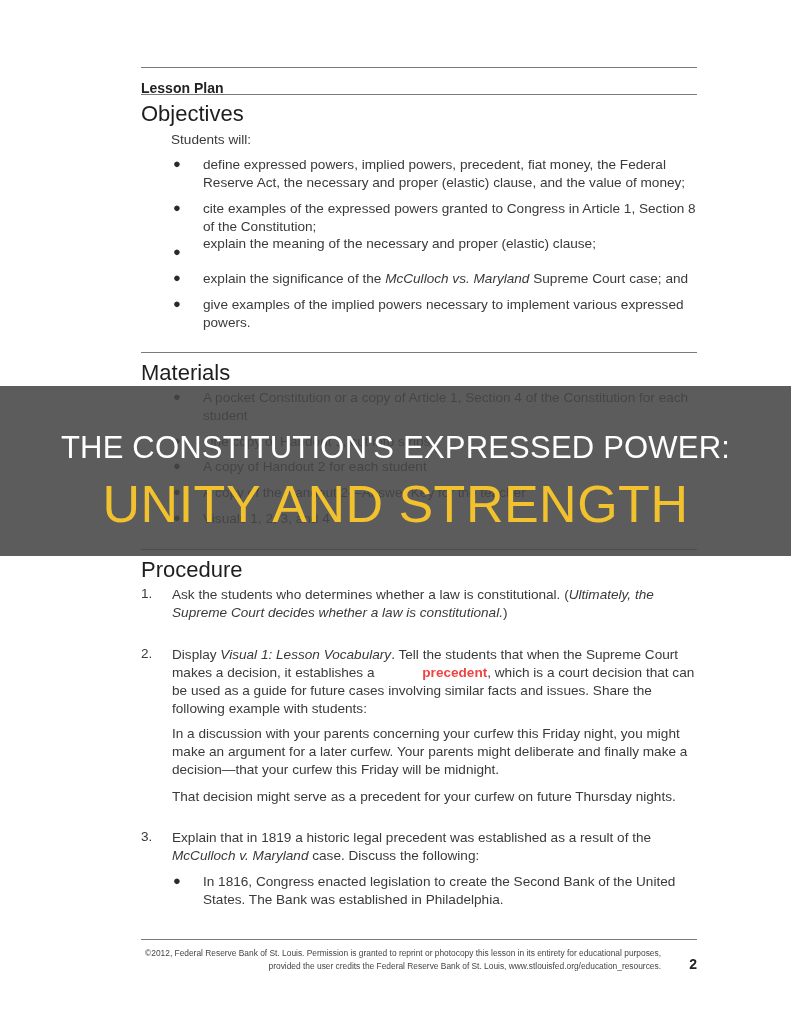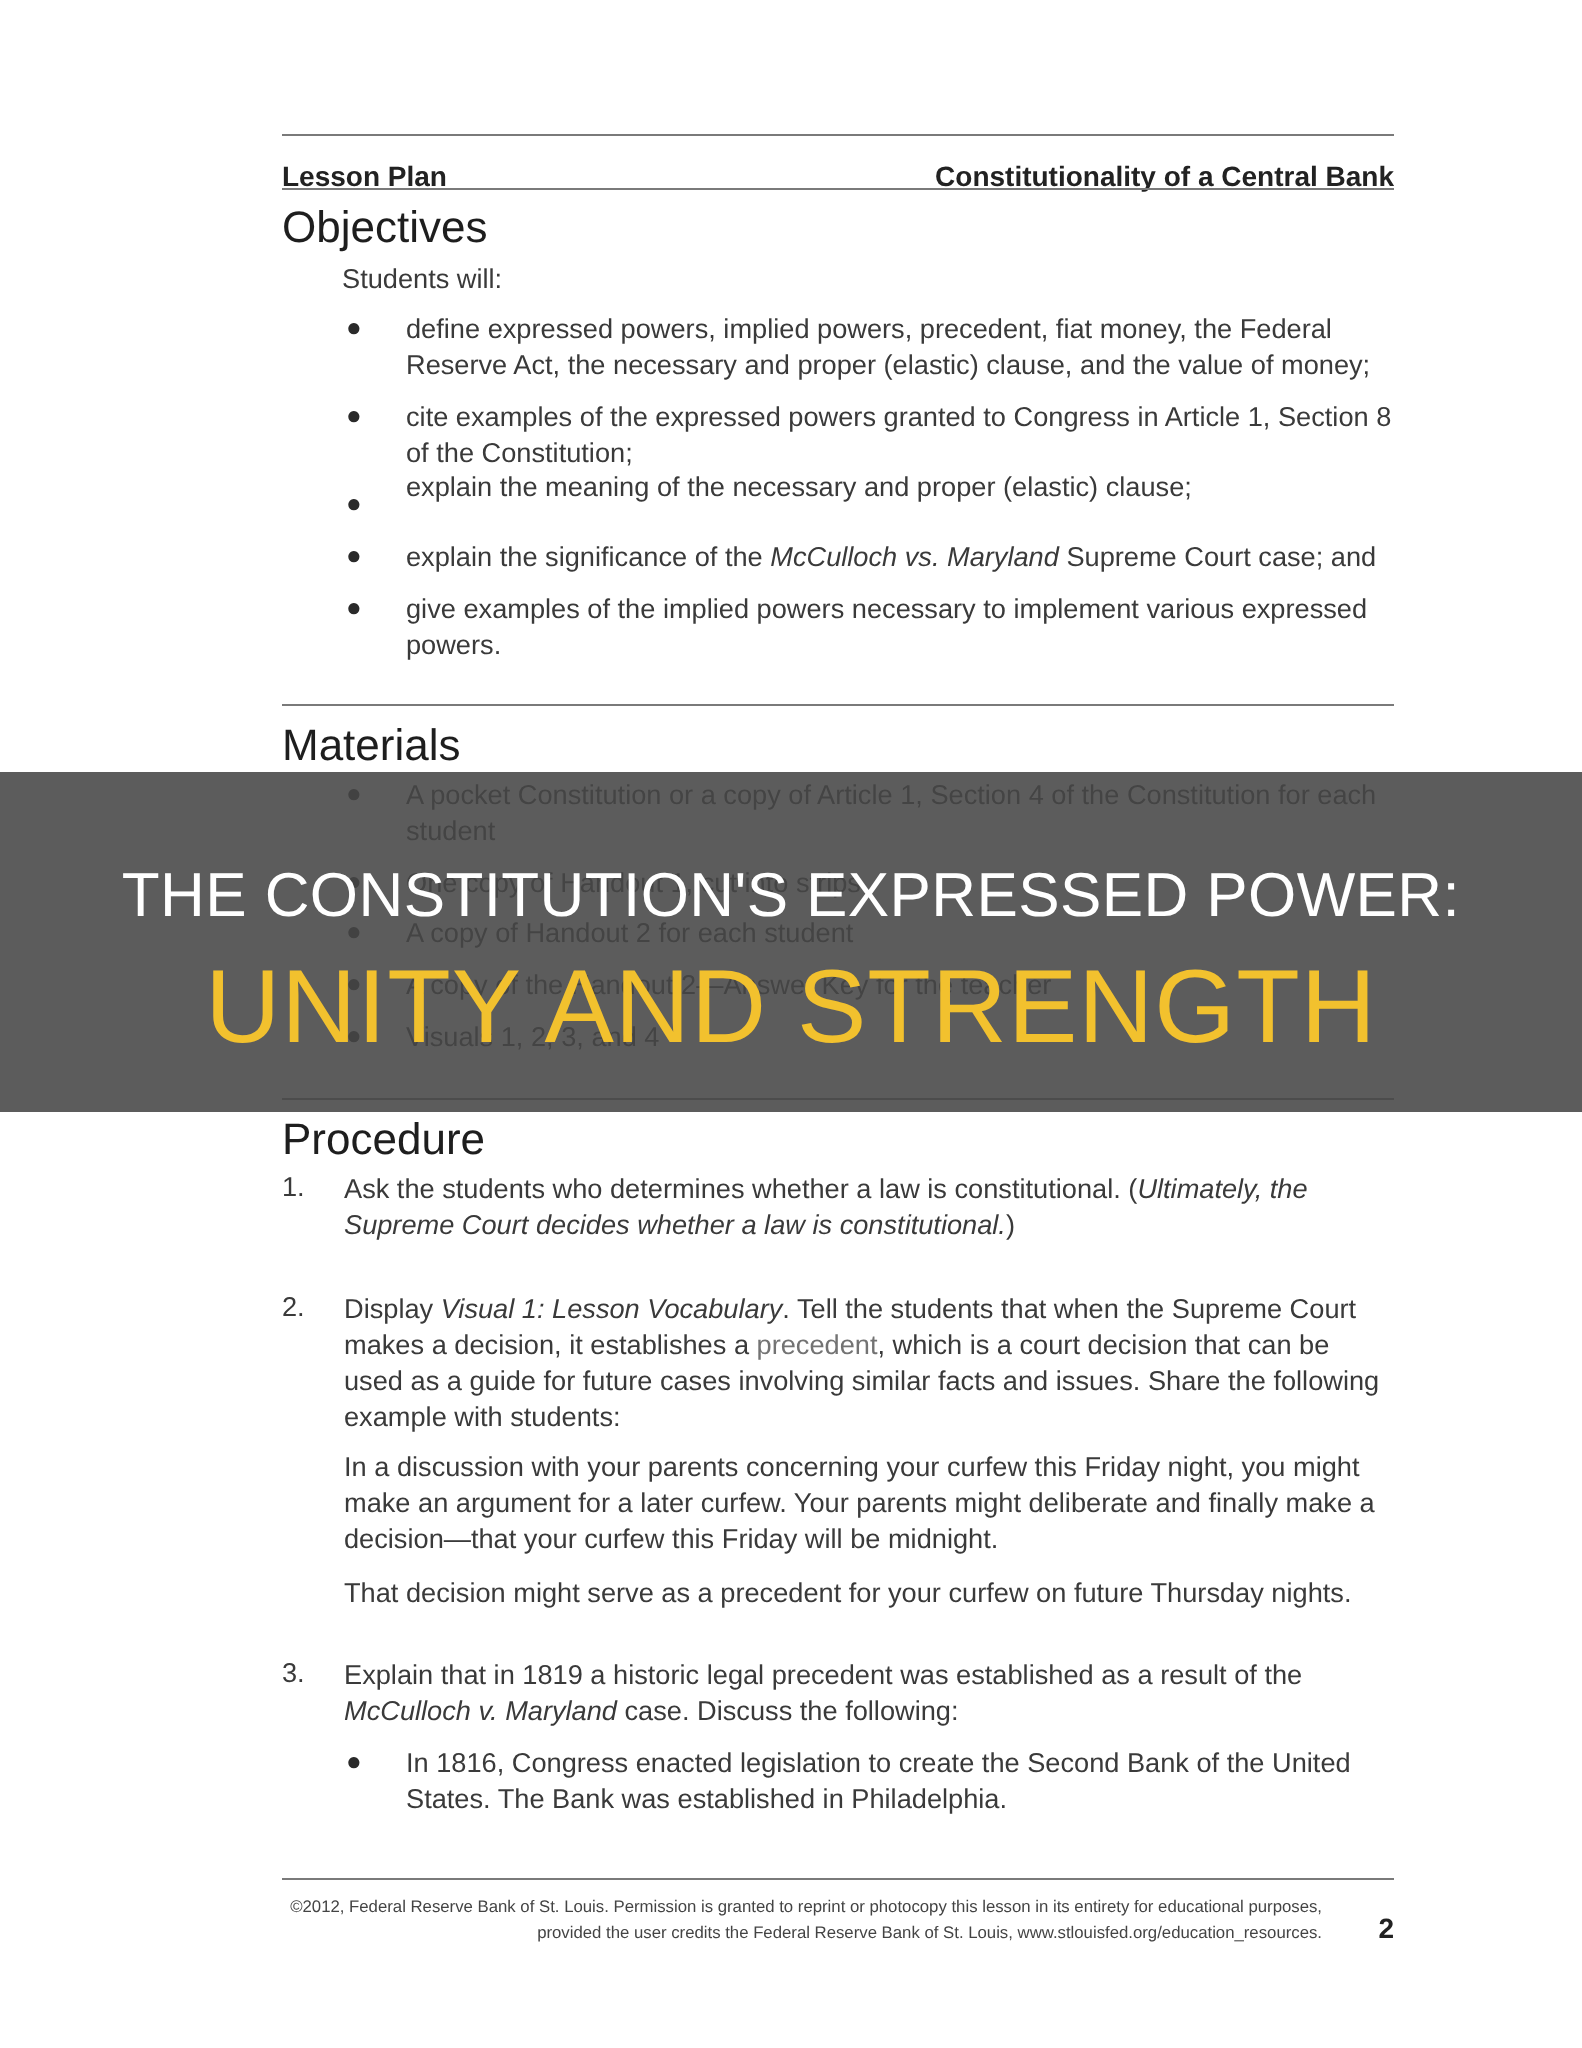--- a/index.html
+++ b/index.html
@@ -15,38 +15,37 @@
   .hdr .l { position: absolute; left: 0; top: 0; }
   .hdr .r { position: absolute; right: 0; top: 0; }
   .rule { position: absolute; left: 0; width: 556px; height: 0; border-top: 1.5px solid #7a7a7a; }
   .h2 { position: absolute; left: 0; font-weight: normal; font-size: 22px; color: #1e1e1e; }
   .p { position: absolute; font-size: 13.6px; line-height: 18px; color: #3a3a3a; }
   .bul { position: absolute; left: 32px; font-size: 13px; color: #2a2a2a; }
   .num { position: absolute; left: 0; font-size: 13.6px; color: #3a3a3a; }
   .txt { left: 62px; width: 500px; }
   .sub { left: 30px; width: 530px; }
   em { font-style: italic; }
-  b { font-weight: normal; color: #737373; }
+  b { font-weight: bold; color: #ef4444; margin-left: 44px; }
   .foot { position: absolute; left: 0; top: 947px; width: 520px; font-size: 8.4px; line-height: 13px; color: #444; text-align: right; }
   .pnum { position: absolute; right: 0; top: 956px; font-weight: bold; font-size: 14px; color: #222; }
   .overlay { position: absolute; left: 0; top: 386px; width: 791px; height: 170px;
              background: rgba(70,70,70,0.88); }
   .ov-line1 { position: absolute; left: 0; width: 791px; top: 430px; text-align: center;
               color: #ffffff; font-size: 31px; letter-spacing: 0.2px; font-family: "Liberation Sans", sans-serif; }
   .ov-line2 { position: absolute; left: 0; width: 791px; top: 474px; text-align: center;
               color: #f2c12e; font-size: 52px; font-weight: normal; letter-spacing: 0.5px; font-family: "Liberation Sans", sans-serif; }
 </style>
 </head>
 <body>
 
 <div class="page">
 
   <div class="hdr">
     <span class="l">Lesson Plan</span>
-    <span class="r">Constitutionality of a Central Bank</span>
   </div>
   <div class="rule" style="top:67px"></div>
 
   <div class="rule" style="top:94px"></div>
   <div class="h2" style="top:101px">Objectives</div>
   <div class="p sub" style="top:131px">Students will:</div>
 
   <div class="bul" style="top:156px">●</div>
   <div class="p txt" style="top:156px">define expressed powers, implied powers, precedent, fiat money, the Federal Reserve Act, the necessary and proper (elastic) clause, and the value of money;</div>
 

